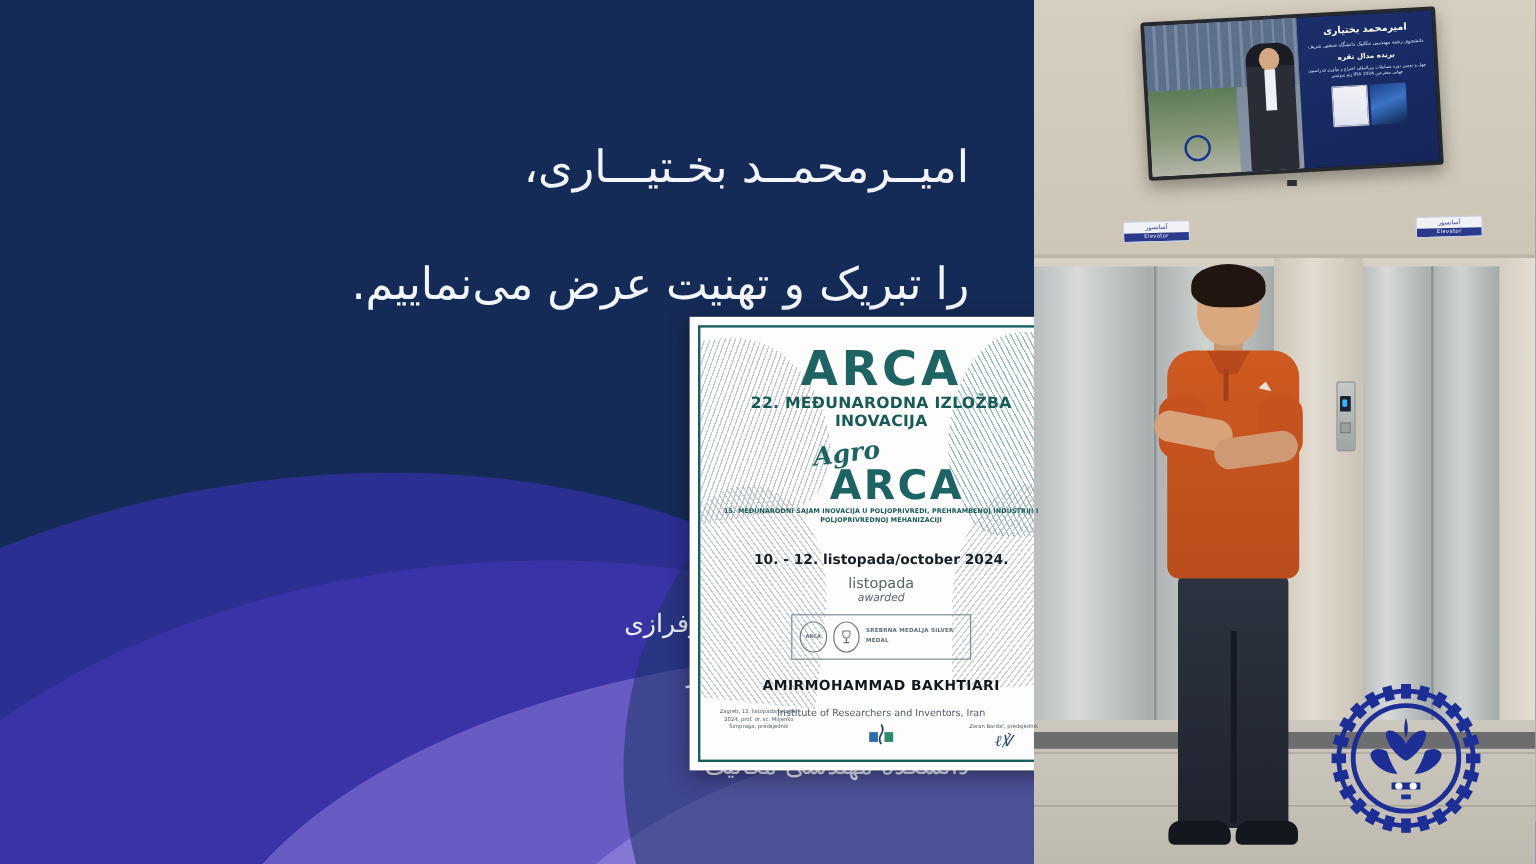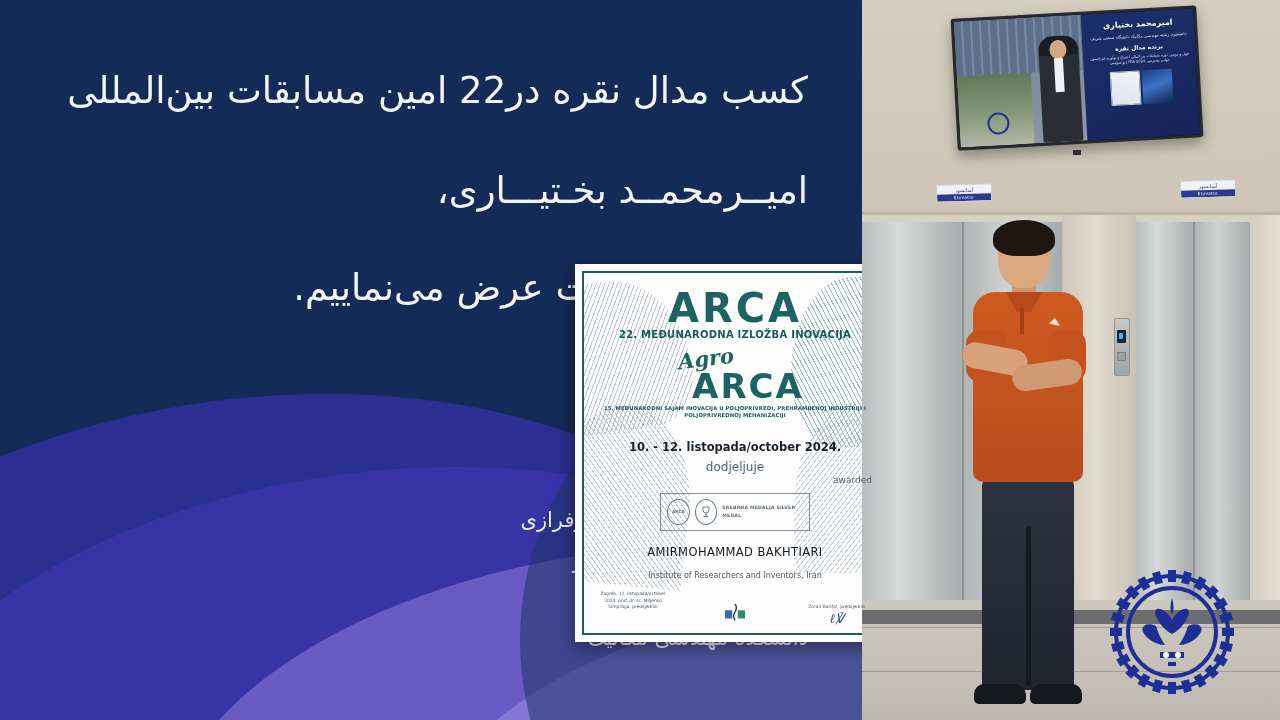--- a/index.html
+++ b/index.html
@@ -83,52 +83,52 @@
        border-radius:60% 0 50% 0;}
   .cert-content{position:relative;z-index:2;width:100%;text-align:center;
        padding:16px 14px 8px;direction:ltr;}
 
   .arca-logo{
     font-family:"DejaVu Sans","Liberation Sans",sans-serif;
     font-size:40px;font-weight:700;color:#1d6363;letter-spacing:3px;
     line-height:.95;
   }
   .arca-sub{
-    font-size:10px;font-weight:700;color:#185a5a;letter-spacing:.25px;
+    font-size:13px;font-weight:700;color:#185a5a;letter-spacing:.25px;
     margin-top:2px;
   }
   .agro{
     font-style:italic;font-size:21px;color:#1d6363;font-weight:700;
     transform:rotate(-7deg);display:inline-block;margin:6px 0 -12px -58px;
     font-family:"DejaVu Serif","Liberation Serif",serif;
   }
   .arca-logo2{
     font-size:34px;font-weight:700;color:#1d6363;letter-spacing:2px;
     line-height:.95;margin-left:26px;
   }
   .arca-sub2{
     font-size:5.3px;font-weight:700;color:#185a5a;line-height:1.35;
     margin-top:3px;letter-spacing:.1px;
   }
   .cert-date{font-size:11.5px;font-weight:700;color:#17202a;margin-top:20px;}
   .dodjeljuje{font-size:12px;color:#55636e;margin-top:6px;
        font-family:"DejaVu Sans","Liberation Sans",sans-serif;}
-  .awarded{font-size:9px;color:#55636e;margin-top:1px;text-align:right;}
+  .awarded{font-size:9px;font-style:italic;color:#55636e;margin-top:1px;}
 
   .medal-box{
     margin:8px auto 0;width:150px;border:1px solid #7e8d99;
     display:flex;align-items:center;justify-content:center;gap:5px;
     padding:5px 6px;position:relative;
   }
   .seal{width:26px;height:26px;border-radius:50%;border:1px solid #6e7d89;
         display:flex;align-items:center;justify-content:center;
         font-size:4.2px;font-weight:700;color:#5d6c78;}
   .medal-txt{font-size:4.6px;font-weight:700;color:#5d6c78;line-height:1.6;
         text-align:left;letter-spacing:.2px;}
-  .winner{font-size:11.5px;font-weight:400;color:#11181f;margin-top:14px;letter-spacing:.4px;}
+  .winner{font-size:11.5px;font-weight:700;color:#11181f;margin-top:14px;letter-spacing:.4px;}
   .invention{font-size:8.6px;font-weight:700;color:#11181f;margin-top:11px;line-height:1.45;}
   .institute{font-size:8px;color:#4d5a66;margin-top:12px;}
   .sig-row{
     position:absolute;left:0;right:0;bottom:8px;padding:0 12px;
     display:flex;justify-content:space-between;align-items:flex-end;z-index:3;
   }
   .sig{font-size:4.4px;color:#4a5762;text-align:center;width:74px;line-height:1.5;}
   .sig .scribble{font-family:"DejaVu Serif","Liberation Serif",serif;
         font-style:italic;font-size:13px;color:#2f4a7e;line-height:1;display:block;margin-top:1px;}
   .cert-place{font-size:4.4px;color:#4a5762;}
@@ -247,21 +247,20 @@
 <div class="stage">
 
   <div class="bg-base"></div>
   <div class="wave wave-a"></div>
   <div class="wave wave-b"></div>
   <div class="wave wave-c"></div>
   <div class="wave wave-d"></div>
   <div class="wave wave-e"></div>
 
   <div class="text-col">
-    <div class="headline l1">کسب مدال نقره در22 امین مسابقات بین‌المللی</div>
     <div class="headline l3">امیــرمحمــد بخـتیـــاری،</div>
     <div class="headline l4">را تبریک و تهنیت عرض می‌نماییم.</div>
 
     <div class="closing">
       <div>با تبریک بسیار و آرزوی سرفرازی</div>
       <div>و افتخارآفرینی هرچه بیشتر</div>
       <span class="dept">دانشکده مهندسی مکانیک</span>
     </div>
   </div>
 
@@ -272,21 +271,21 @@
       <div class="swoosh sw3"></div>
       <div class="swoosh sw4"></div>
 
       <div class="cert-content">
         <div class="arca-logo">ARCA</div>
         <div class="arca-sub">22. MEĐUNARODNA IZLOŽBA INOVACIJA</div>
         <div class="agro">Agro</div>
         <div class="arca-logo2">ARCA</div>
         <div class="arca-sub2">15. MEĐUNARODNI SAJAM INOVACIJA U POLJOPRIVREDI, PREHRAMBENOJ INDUSTRIJI I POLJOPRIVREDNOJ MEHANIZACIJI</div>
         <div class="cert-date">10. - 12. listopada/october 2024.</div>
-        <div class="dodjeljuje">dodjeljuje</div>
+        <div class="dodjeljuje">listopada</div>
         <div class="awarded">awarded</div>
 
         <div class="medal-box">
           <div class="seal">ARCA</div>
           <div class="seal">
             <svg width="16" height="16" viewBox="0 0 16 16" aria-hidden="true">
               <path d="M5 3h6v3a3 3 0 0 1-6 0z" fill="none" stroke="#5d6c78" stroke-width=".8"></path>
               <path d="M7.4 9h1.2v3H7.4z" fill="#5d6c78"></path>
               <path d="M5.6 12.2h4.8v1H5.6z" fill="#5d6c78"></path>
             </svg>

